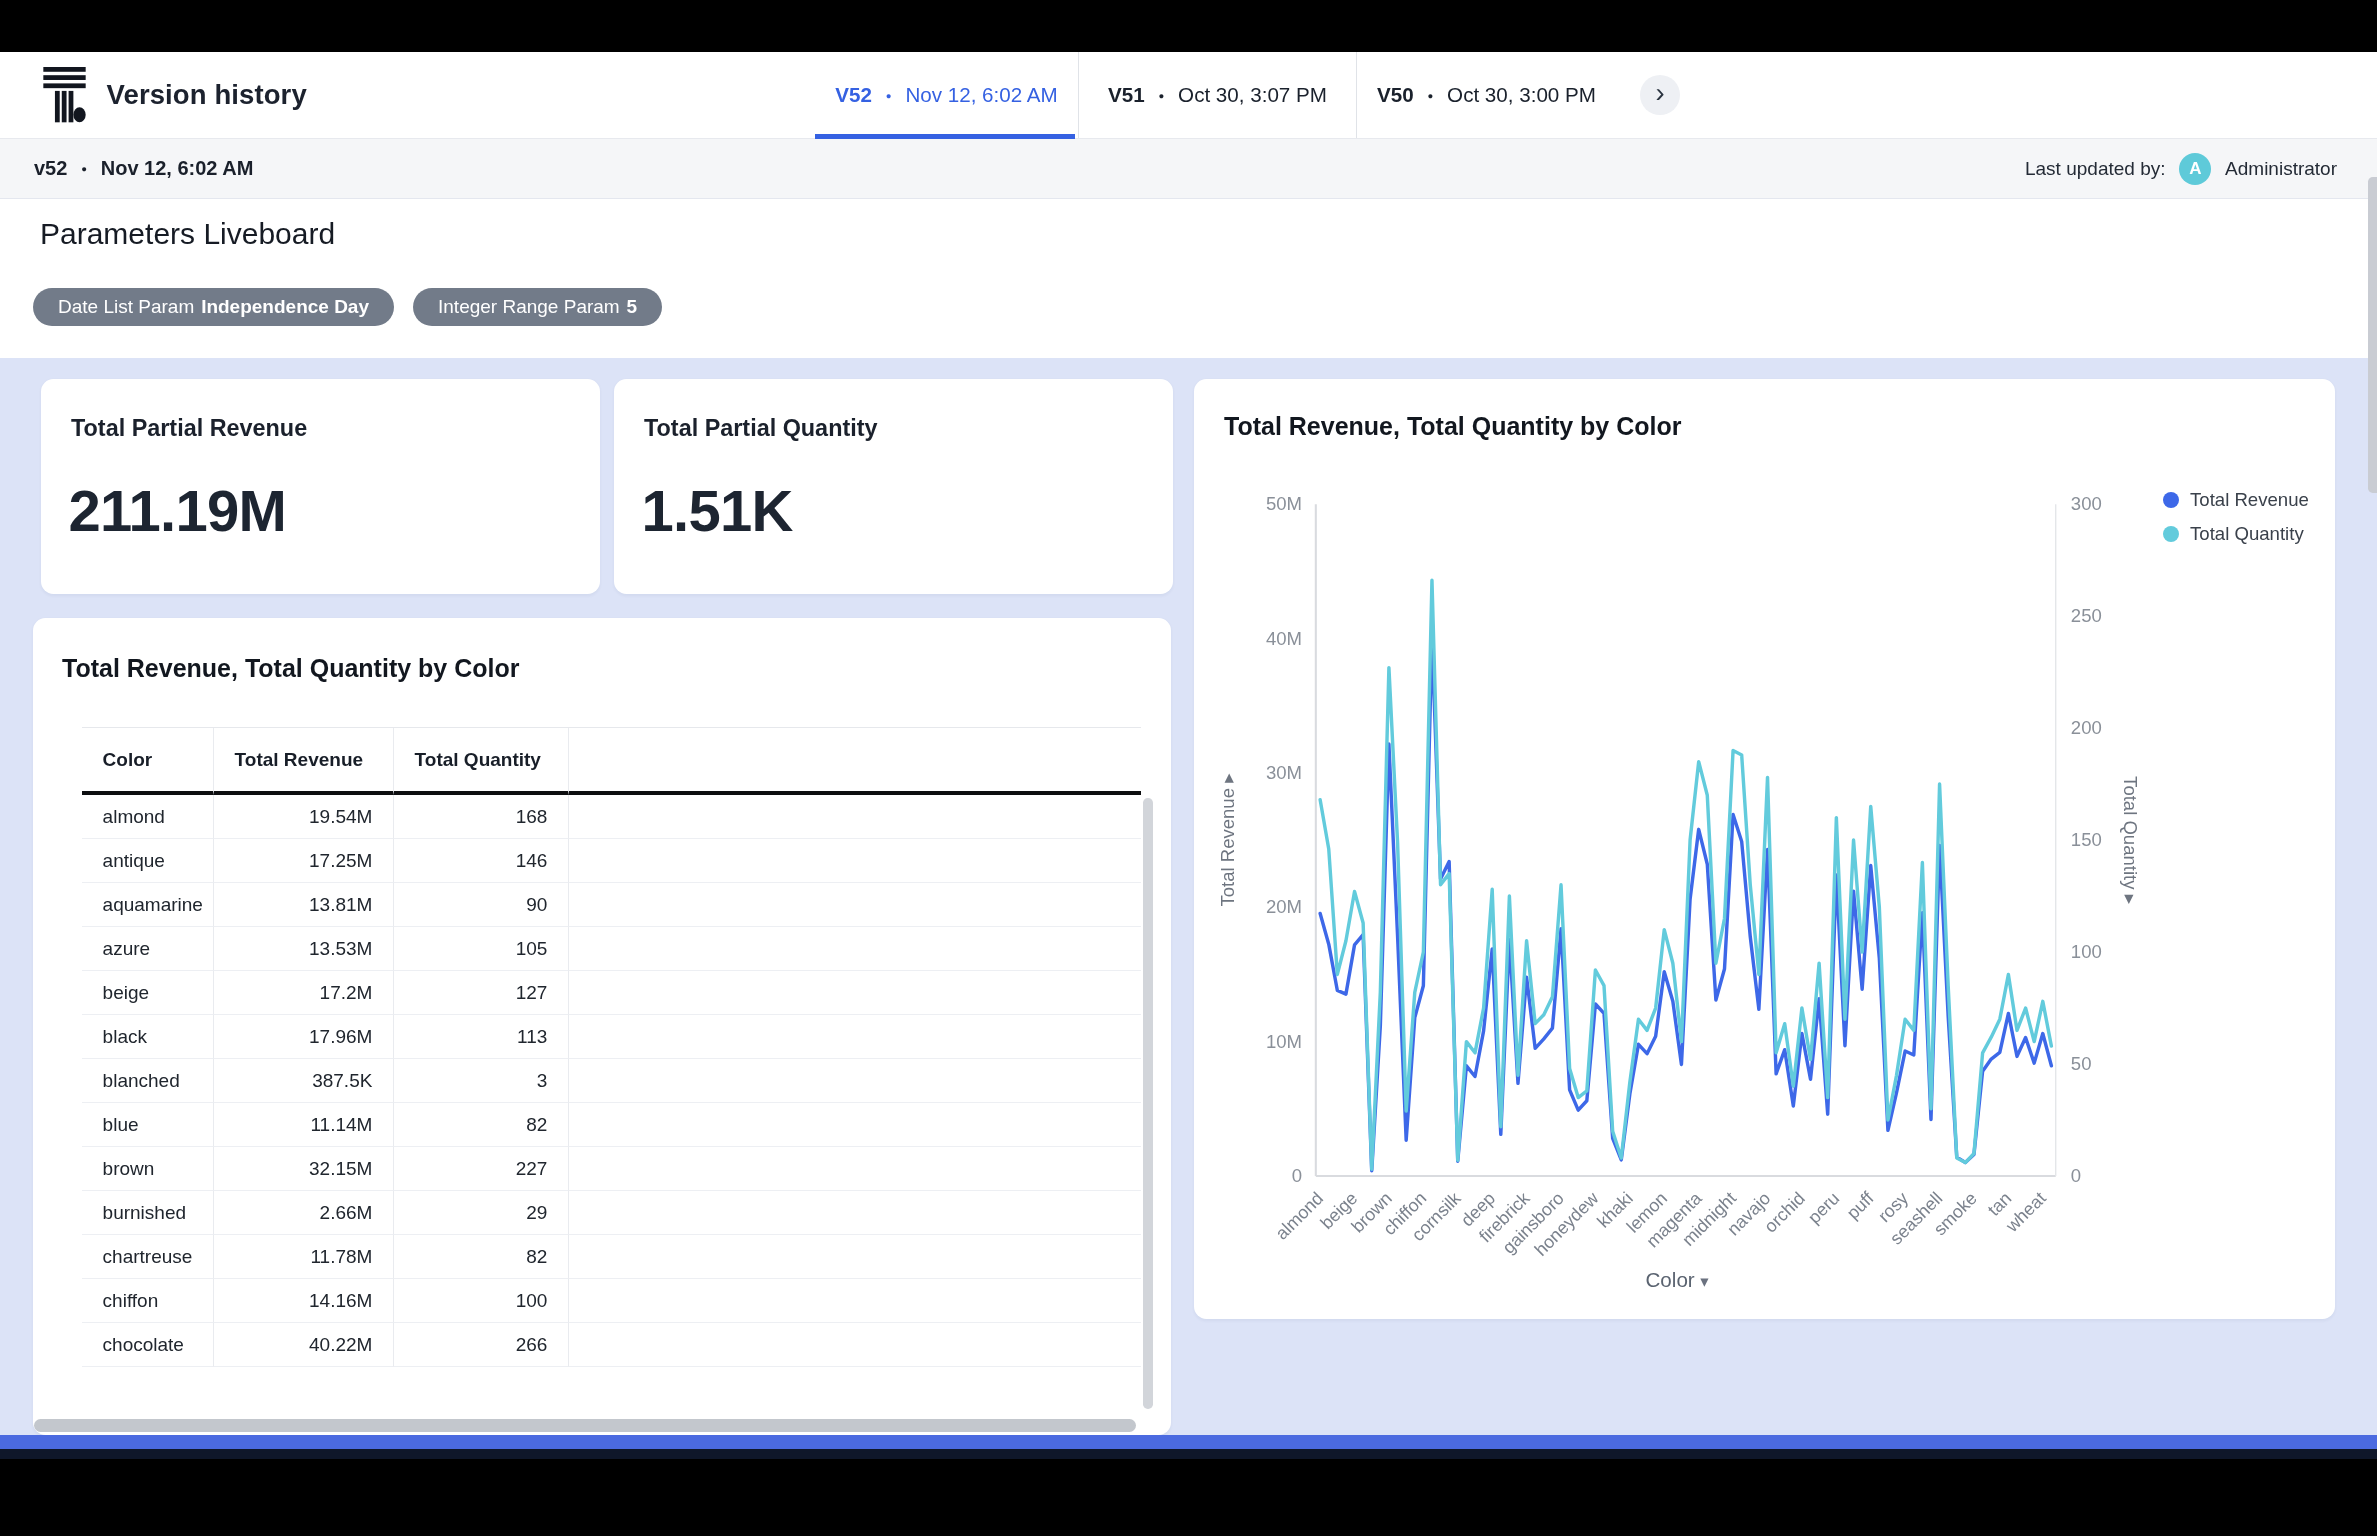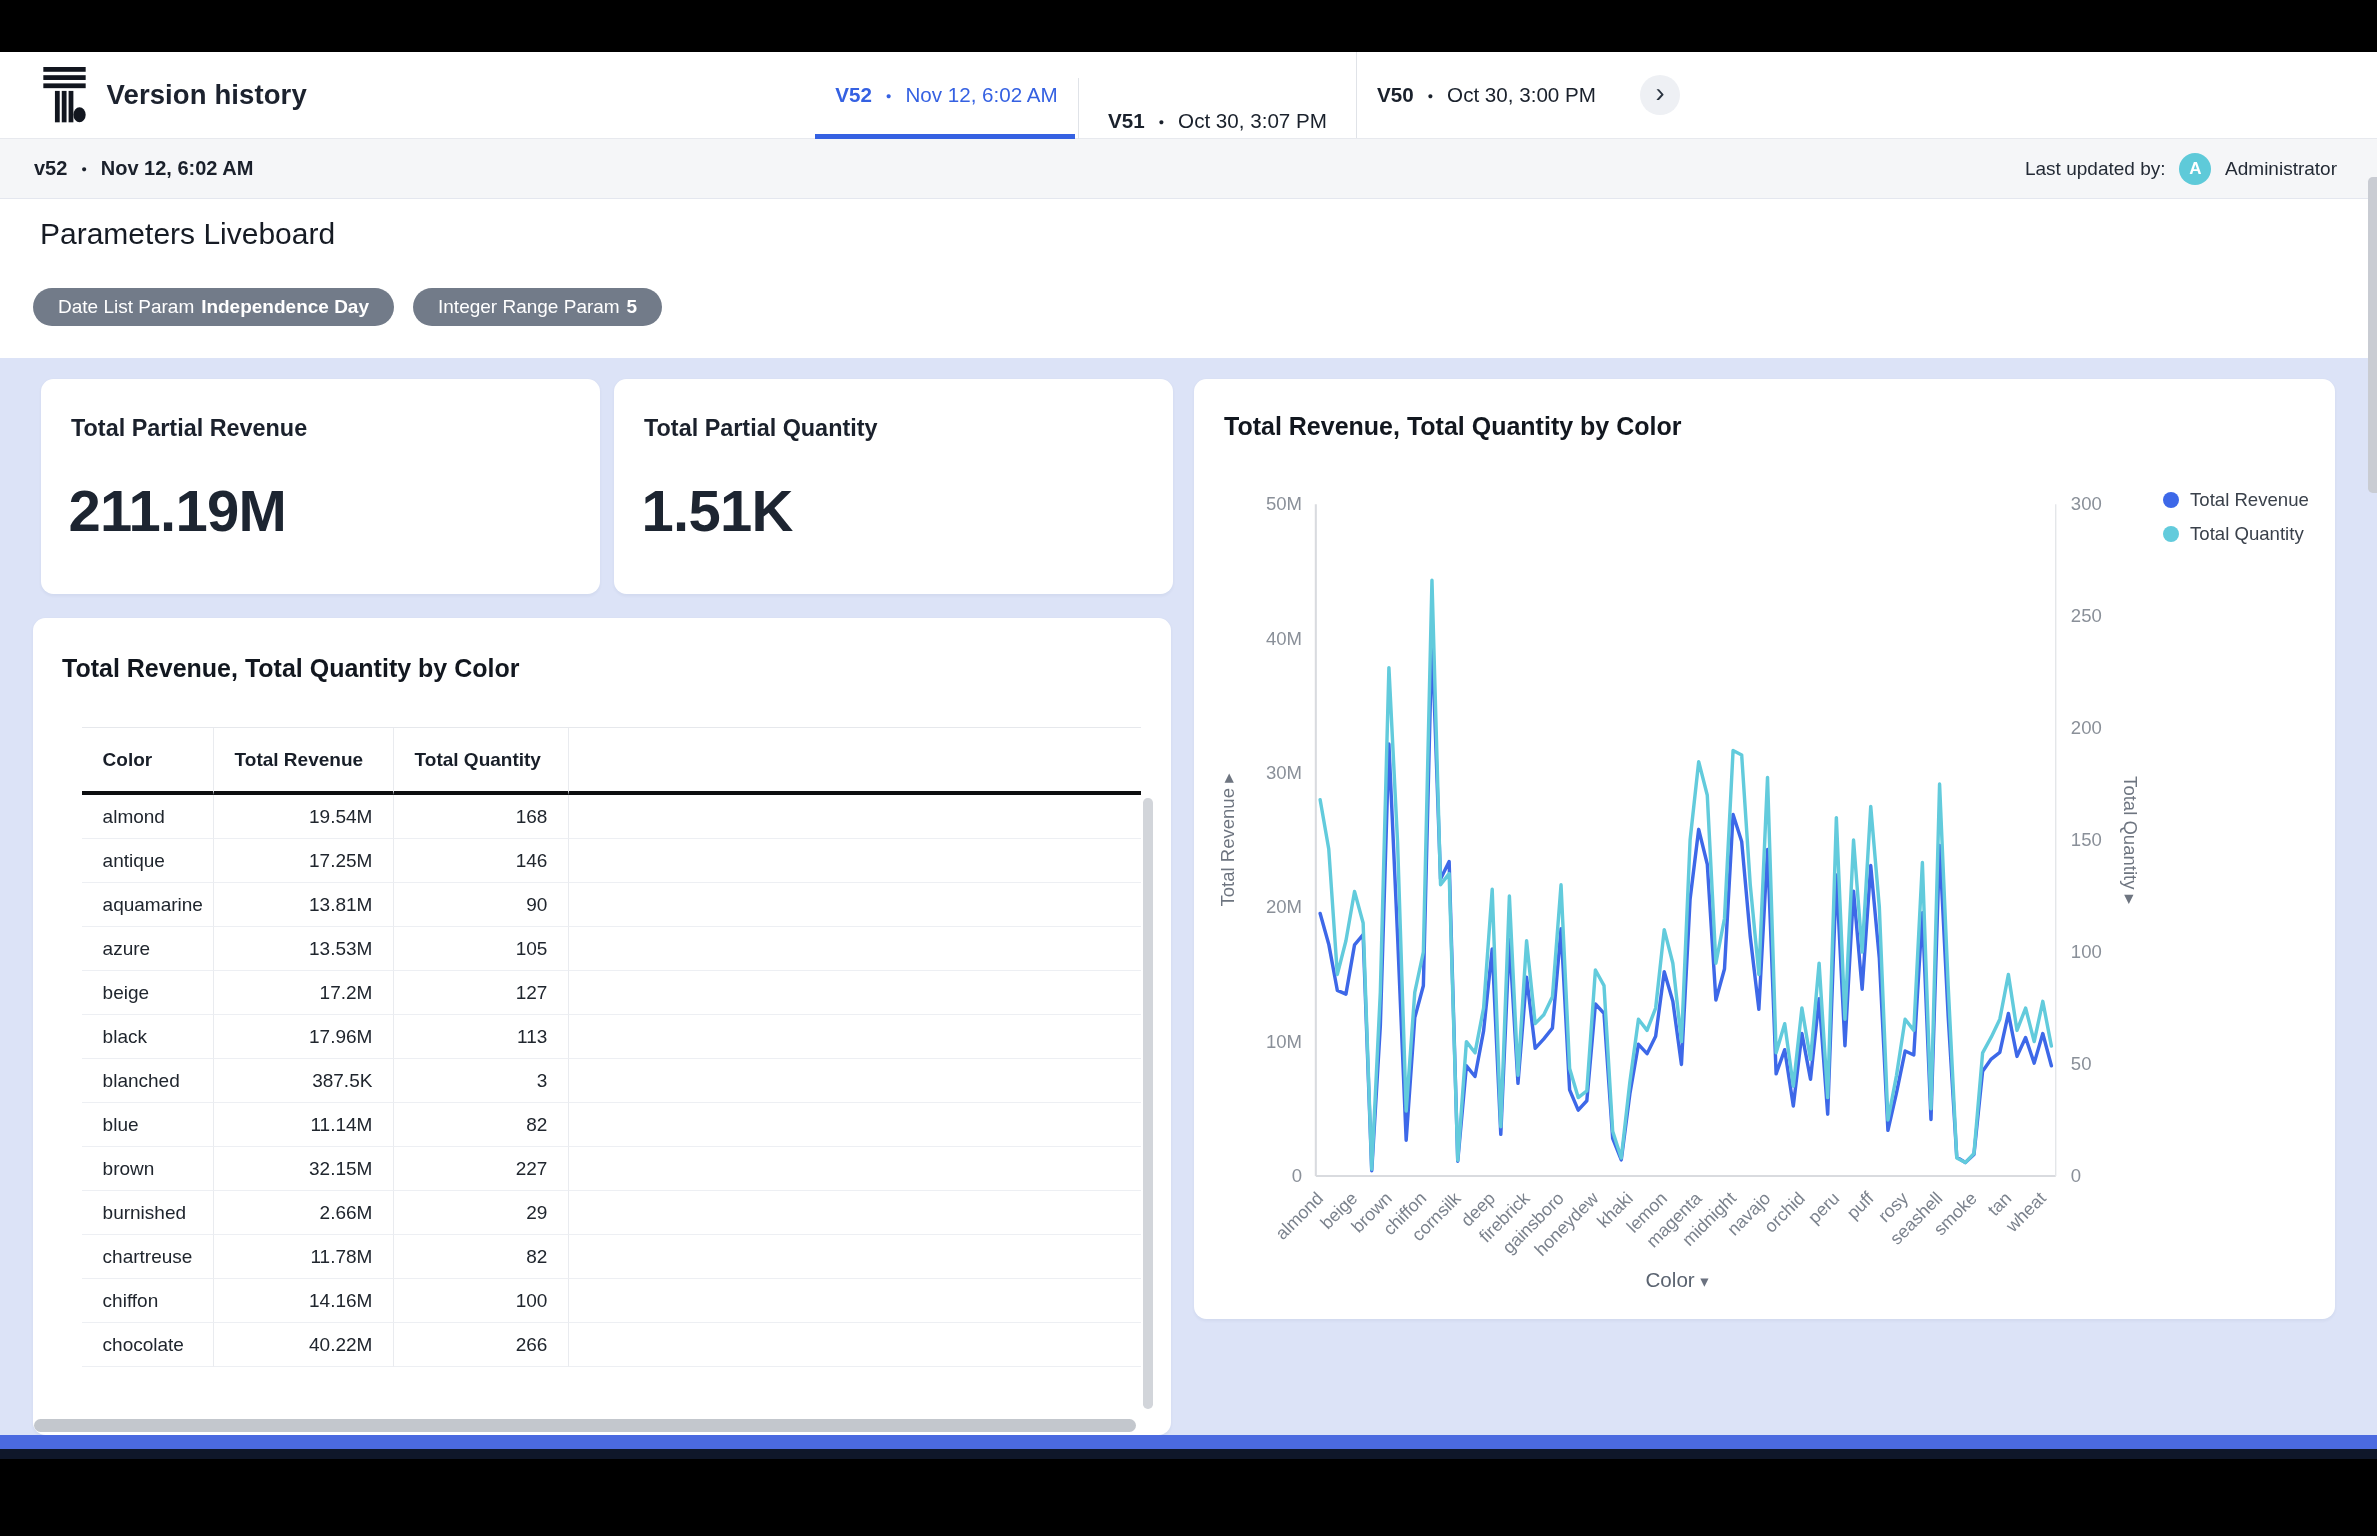--- a/index.html
+++ b/index.html
@@ -14,21 +14,21 @@
   .header { position:absolute; left:0; top:52px; width:2377px; height:87px; background:#fff; border-bottom:0.7px solid #e7e9ee; }
   .brand { position:absolute; left:43px; top:13.8px; height:59px; display:flex; align-items:center; gap:20.6px; }
   .brand svg { display:block; }
   .brand-title { font-size:27.5px; font-weight:600; color:#1c222e; letter-spacing:0.1px; }
 
   .tabs { position:absolute; left:815px; top:0; height:86px; display:flex; }
   .tab { position:relative; height:86px; display:flex; align-items:center; justify-content:center; gap:13.8px; font-size:20.6px; color:#1a212c; cursor:pointer; }
   .tab .ver { font-weight:700; }
   .tab .dot { font-size:9.6px; line-height:1; transform:translateY(0.7px); }
   .tab-1 { width:263px; }
-  .tab-2 { width:278px; border-left:1.4px solid #e0e3e8;margin-top:26px; }
+  .tab-2 { width:278px; border-left:1.4px solid #e0e3e8; }
   .tab-3 { width:260px; border-left:1.4px solid #e0e3e8; }
   .tab.active { color:#3561e2; }
   .tab.active::after { content:""; position:absolute; left:0; right:2.8px; bottom:-0.7px; height:4.8px; background:#3561e2; }
   .chevron-btn { position:absolute; left:1640px; top:23.4px; width:40px; height:40px; border-radius:50%; background:#eef0f4; display:flex; align-items:center; justify-content:center; font-size:27.5px; color:#2b3440; cursor:pointer; padding-bottom:4.1px; }
 
   
   .subbar { position:absolute; left:0; top:139px; width:2377px; height:60px; background:#f5f6f8; border-bottom:0.7px solid #e4e7ef; }
   .subbar-left { position:absolute; left:34px; top:0; height:59px; display:flex; align-items:center; gap:13.8px; font-size:20px; font-weight:700; color:#1a202b; }
   .subbar-left .dot { font-size:9.6px; font-weight:400; }
   .subbar-right { position:absolute; right:40px; top:0; height:59px; display:flex; align-items:center; gap:13.8px; font-size:19px; color:#242b36; }

